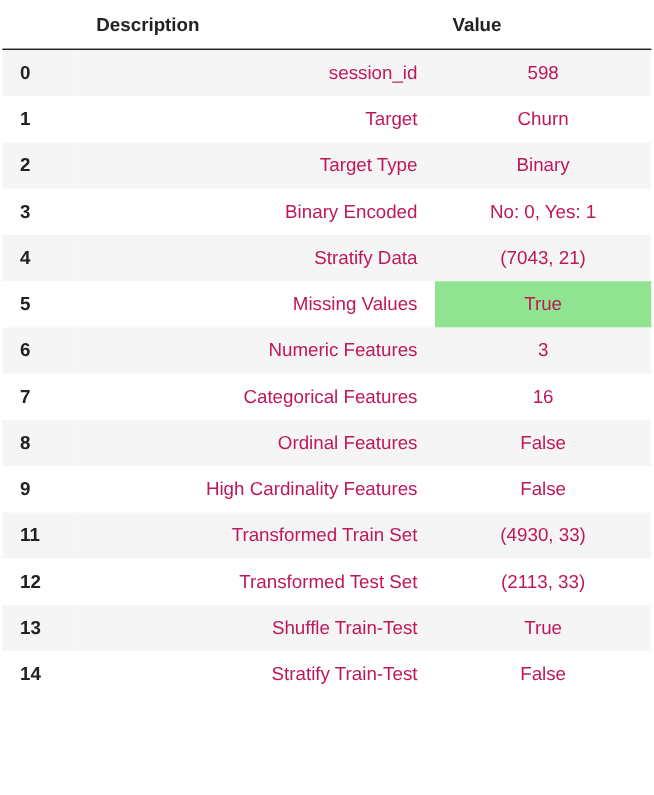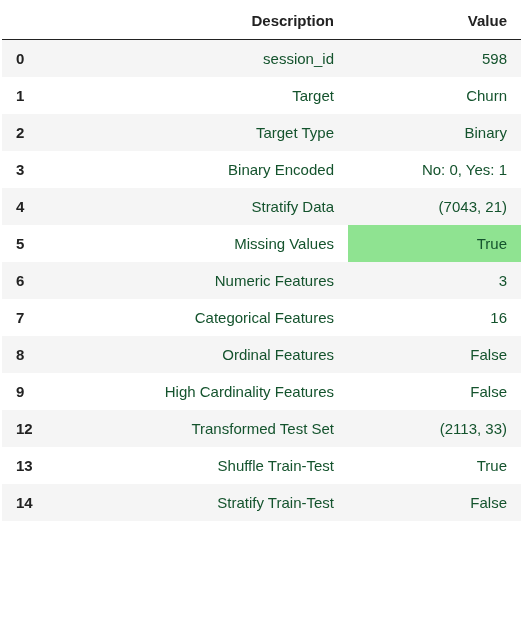--- a/index.html
+++ b/index.html
@@ -12,21 +12,21 @@
       background: #ffffff;
       padding: 2px;
     }
     table {
       border-collapse: collapse;
       width: 519px;
       font-size: 15px;
     }
     thead th {
       font-weight: 700;
-      text-align: right;
+      text-align: left;
       padding: 10px 14px;
       border-bottom: 1.5px solid #222;
       color: #222;
       background: #fff;
     }
     thead th.corner {
       background: #fff;
     }
     tbody tr:nth-child(odd) td,
     tbody tr:nth-child(odd) th {
@@ -39,27 +39,28 @@
     tbody th.rowhead {
       font-weight: 700;
       text-align: left;
       padding: 10px 14px;
       color: #222;
       width: 60px;
     }
     tbody td {
       text-align: right;
       padding: 10px 14px;
-      color: #14532d;
+      color: #be185d;
     }
     tbody td.desc {
       width: 280px;
     }
     tbody td.val {
       width: 170px;
+      text-align: center;
     }
     tbody td.highlight {
       background: #8fe391 !important;
     }
   </style>
 </head>
 <body>
 
 <table>
   <thead>
@@ -114,20 +115,25 @@
         <th class="rowhead">8</th>
         <td class="desc">Ordinal Features</td>
         <td class="val">False</td>
       </tr>
       <tr>
         <th class="rowhead">9</th>
         <td class="desc">High Cardinality Features</td>
         <td class="val">False</td>
       </tr>
       <tr>
+        <th class="rowhead">11</th>
+        <td class="desc">Transformed Train Set</td>
+        <td class="val">(4930, 33)</td>
+      </tr>
+      <tr>
         <th class="rowhead">12</th>
         <td class="desc">Transformed Test Set</td>
         <td class="val">(2113, 33)</td>
       </tr>
       <tr>
         <th class="rowhead">13</th>
         <td class="desc">Shuffle Train-Test</td>
         <td class="val">True</td>
       </tr>
       <tr>

